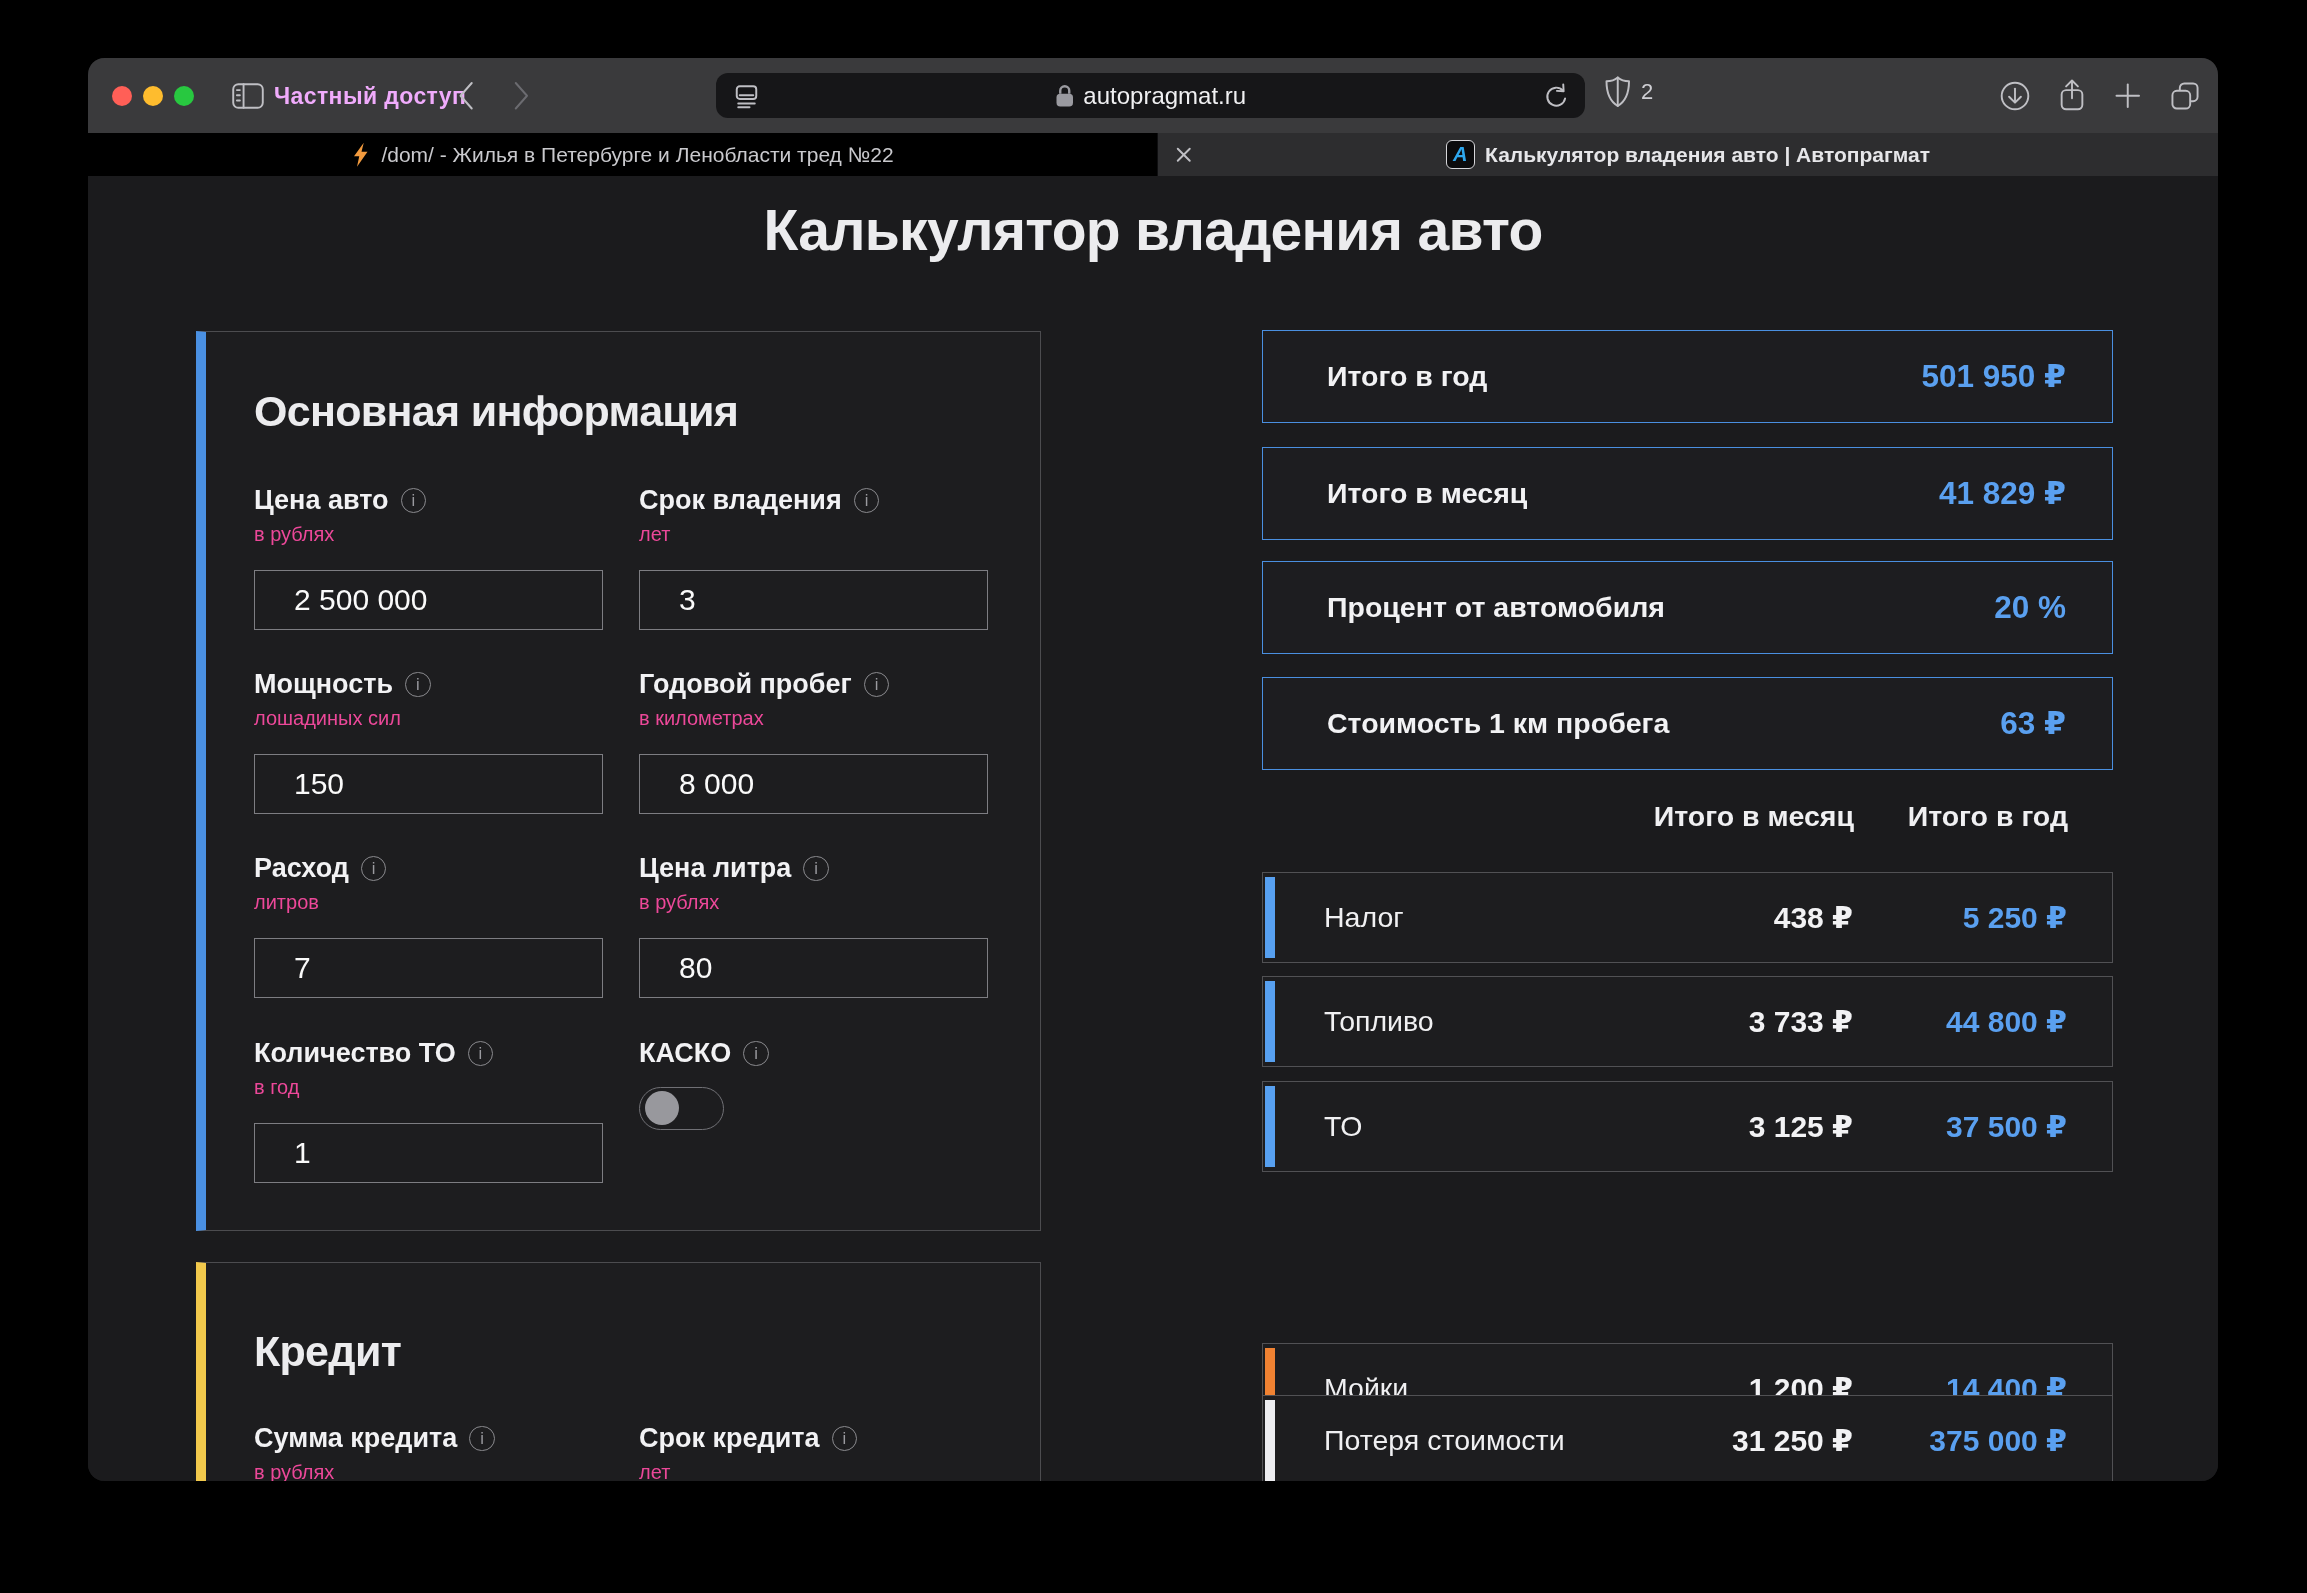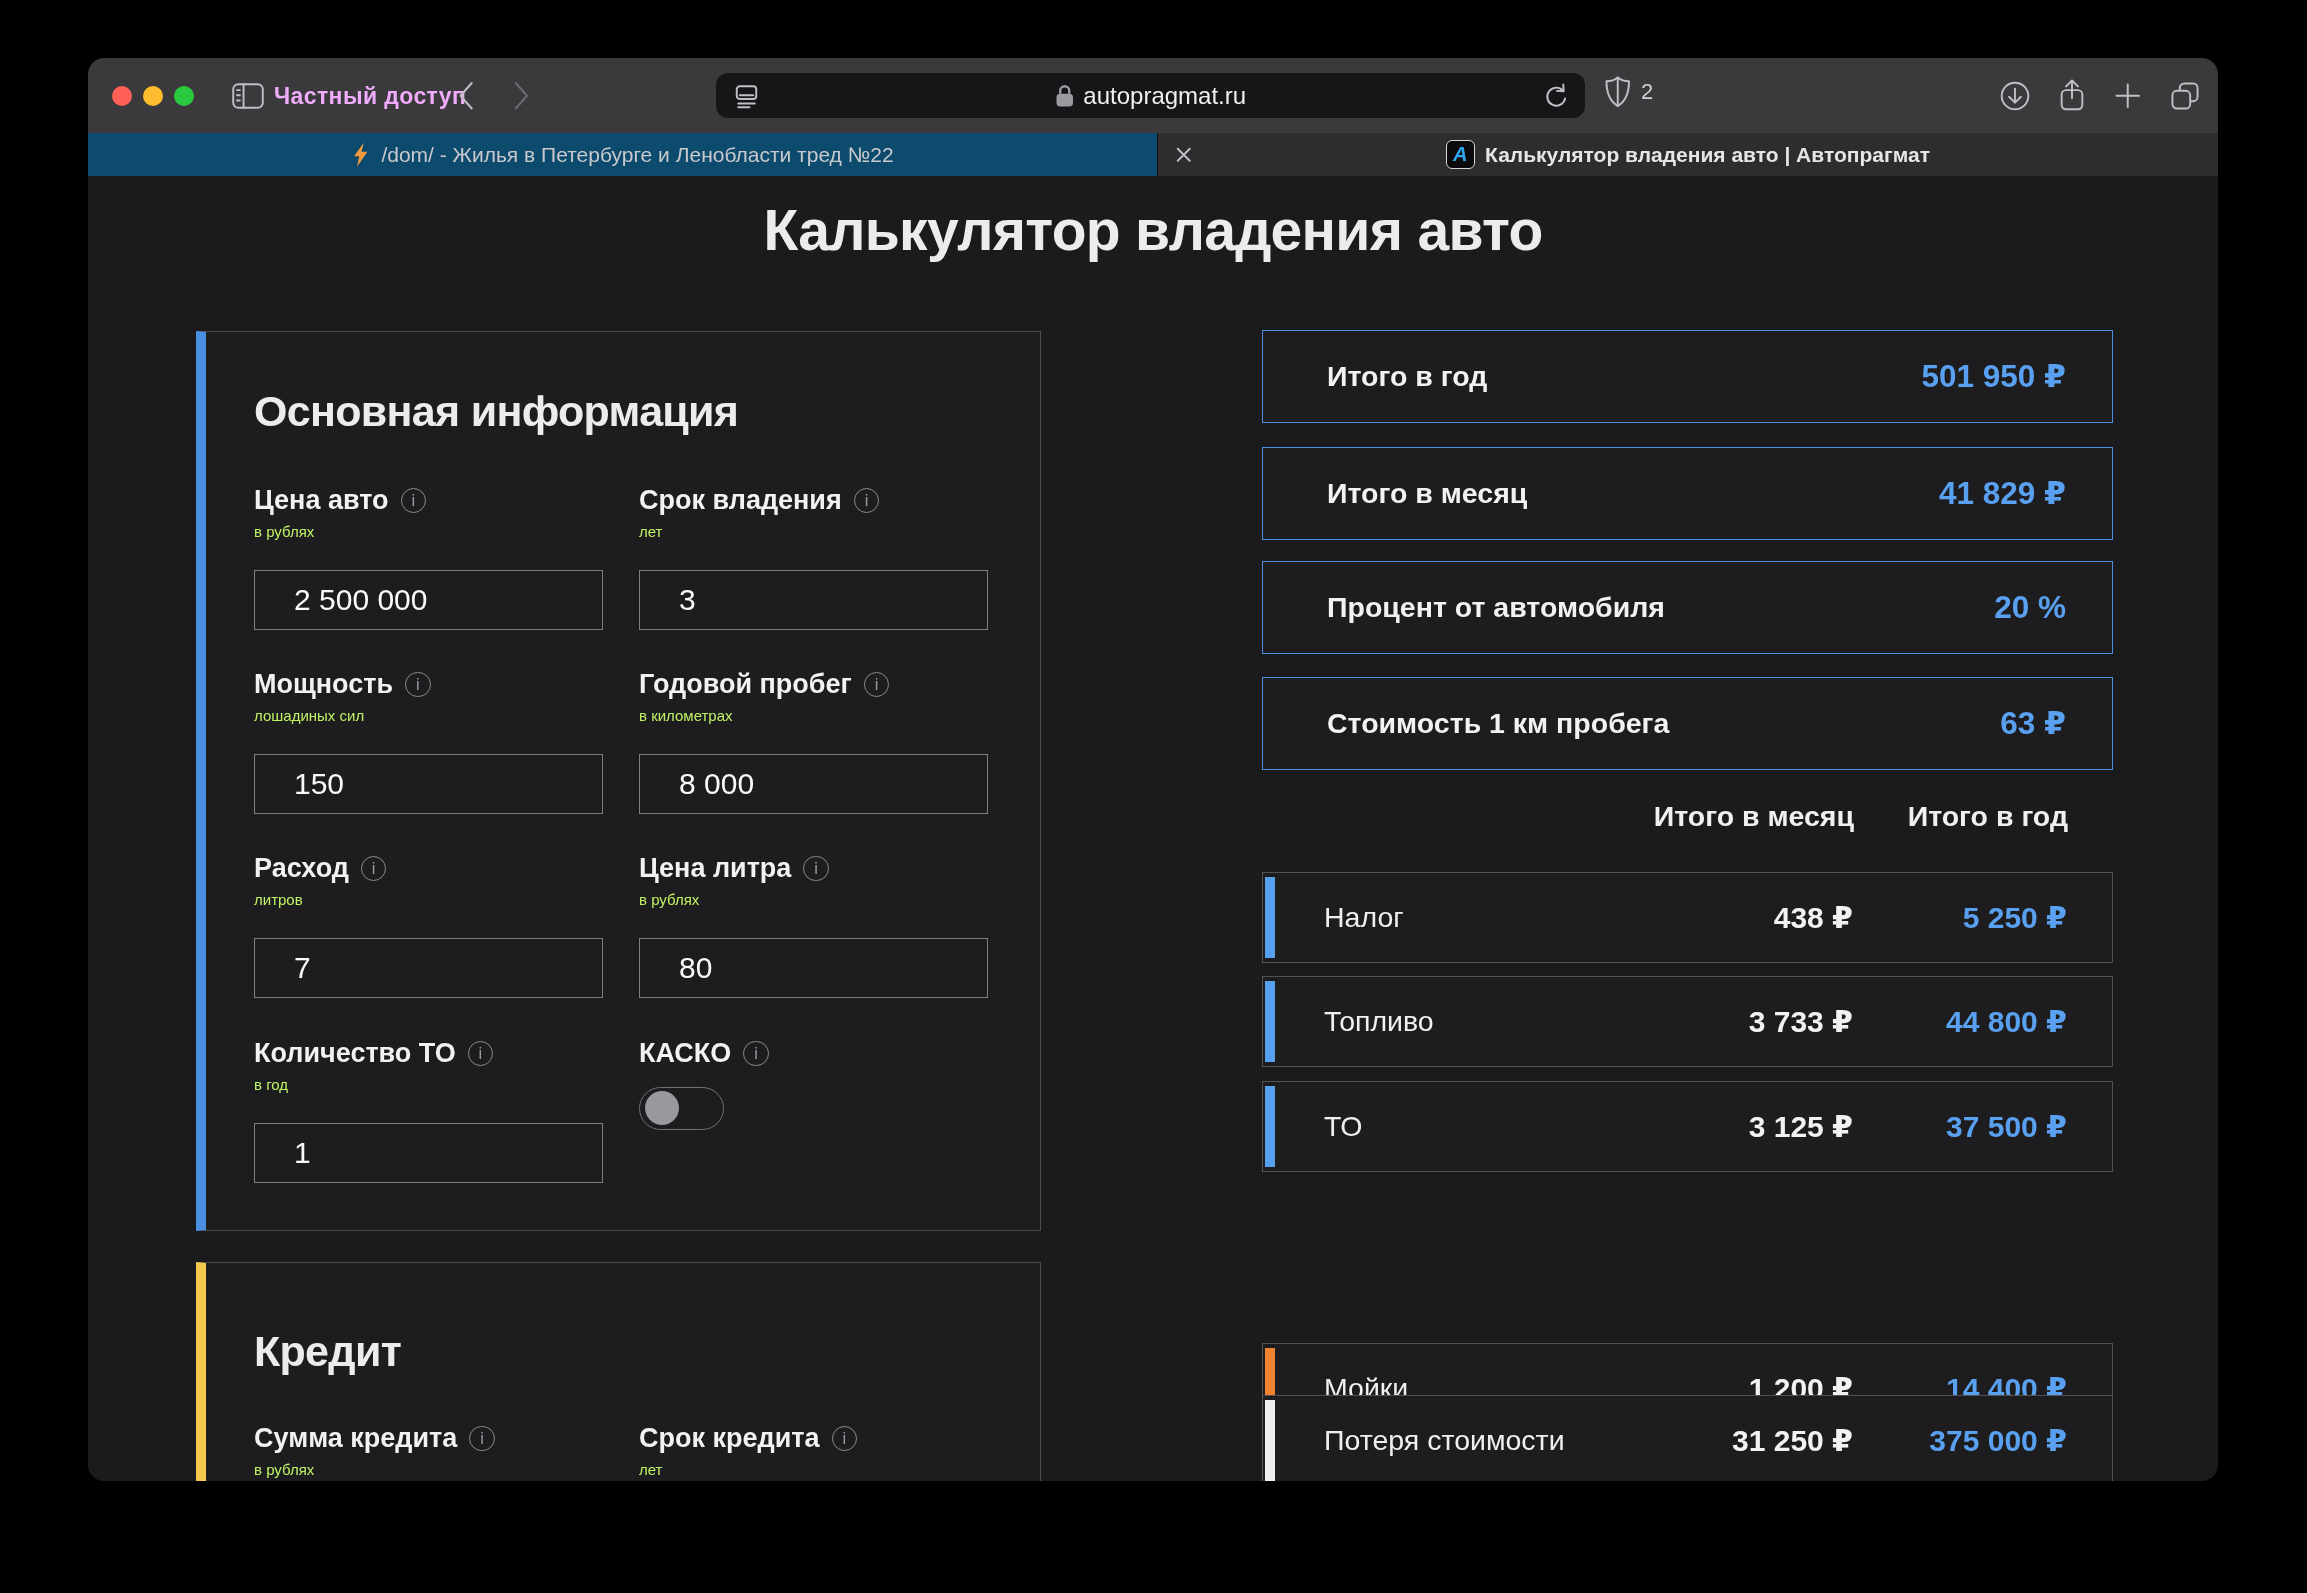--- a/index.html
+++ b/index.html
@@ -28,21 +28,21 @@
   .url-domain { font-size:24px; color:#f0f0f2; }
   .reload { position:absolute; right:13.5px; top:9px; width:30px; height:28.5px; }
   .shieldwrap { position:absolute; left:1517px; top:18px; display:flex; align-items:center; gap:10.5px; cursor:pointer; }
   .shield-count { font-size:22px; color:#cfcfd4; }
   .right-icons { position:absolute; right:16.5px; top:19.5px; display:flex; gap:22.5px; }
   .right-icons .tbtn { width:34px; height:36px; }
 
   
   .tabbar { display:flex; height:43px; background:#1c1c1e; }
   .tab { display:flex; align-items:center; justify-content:center; gap:10.5px; cursor:pointer; overflow:hidden; }
-  .tab-inactive { width:1070px; background:#0c4a6e; border-right:0.7px solid #0f0f11; }
+  .tab-inactive { width:1070px; background:#000000; border-right:0.7px solid #0f0f11; }
   .tab-active { flex:1; background:#2d2d2f; position:relative; }
   .tab-title { font-size:21px; color:#c9c9cd; white-space:nowrap; }
   .tab-active .tab-title { color:#e6e6e9; font-weight:700; }
   .tab-close { position:absolute; left:13.5px; top:9.7px; width:24px; height:24px; }
   .favicon-a { width:28.5px; height:28.5px; border-radius:6px; background:#0b0b0d; border:1.5px solid #d6d6da;
     color:#2ea7ee; font-weight:700; font-style:italic; font-size:20px; display:flex; align-items:center; justify-content:center; }
 
   
   .pagearea { position:relative; height:1306px; background:#1b1b1d; overflow:hidden; }
   h1.page-title { position:absolute; left:0; right:0; top:21px; text-align:center;
@@ -54,21 +54,21 @@
   .panel h2 { position:absolute; left:48px; font-size:43px; font-weight:700; color:#ececee; letter-spacing:-0.7px; }
   .panel-main h2 { top:55px; }
   .panel-credit h2 { top:64px; }
 
   .fg { position:absolute; width:349px; }
   .fg.c2 { width:349px; }
   .lbl-row { display:flex; align-items:center; gap:12px; height:33px; }
   .lbl { font-size:27px; font-weight:700; color:#f2f2f4; }
   .info { width:25.5px; height:25.5px; border:1.5px solid #8a8a8e; border-radius:50%; color:#9a9a9f;
     font-size:16.5px; display:flex; align-items:center; justify-content:center; cursor:pointer; }
-  .sub { margin-top:6px; height:27px; font-size:15px; color:#bef264; }
+  .sub { margin-top:6px; height:27px; font-size:20px; color:#ec4899; }
   .inp { margin-top:19.5px; width:100%; height:60px; background:transparent; border:1.5px solid #7d7d82;
     color:#fafafa; font-size:30px; padding-left:39px; font-family:inherit; }
   .toggle { margin-top:16.5px; width:85px; height:43px; border:1.5px solid #707075; border-radius:22.5px; position:relative; cursor:pointer; }
   .knob { position:absolute; left:4.5px; top:3px; width:34px; height:34px; border-radius:50%; background:#98989d; }
 
   
   .sumbox { position:absolute; left:1174px; width:851px; height:93px; background:#1d1d20;
     border:1.5px solid #4a8fe0; display:flex; align-items:center; justify-content:space-between;
     padding:0 46px 0 64px; }
   .sum-label { font-size:28.5px; font-weight:700; color:#f2f2f4; }

